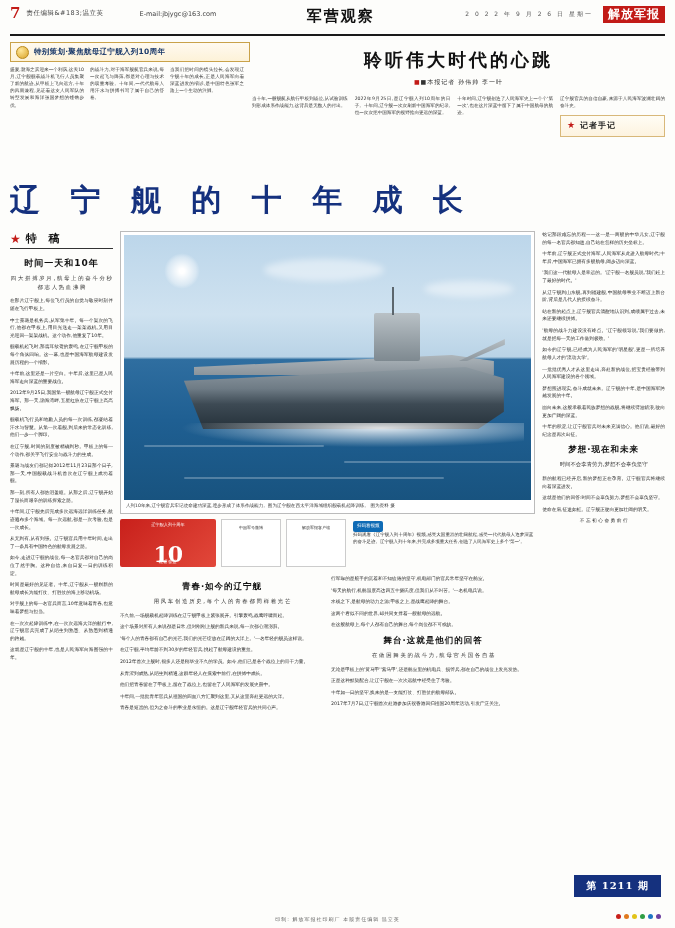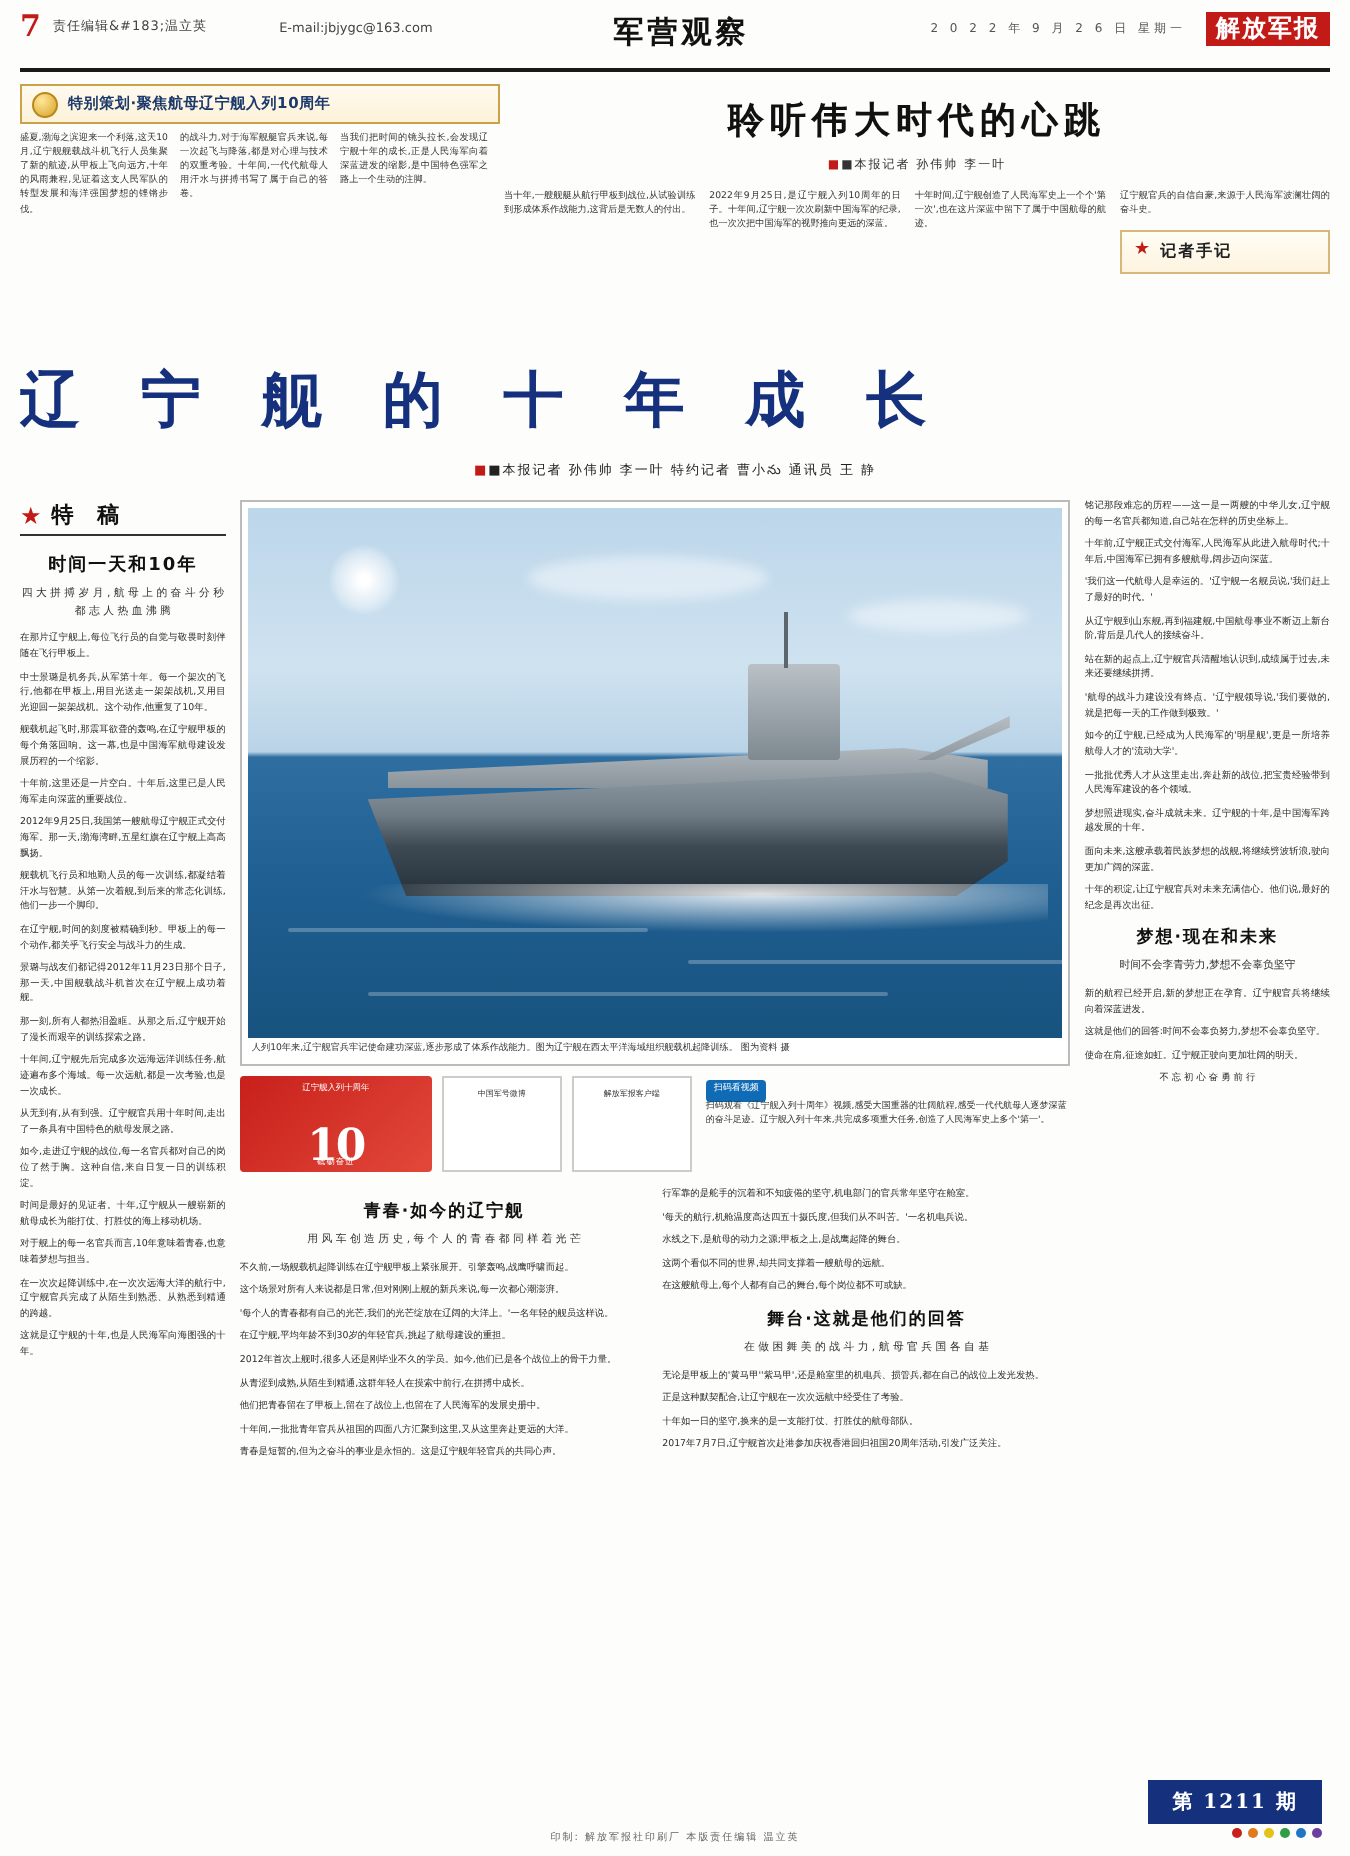--- a/index.html
+++ b/index.html
@@ -144,21 +144,21 @@
     background:#0f6bb5;color:#fff;font-size:4.5px;padding:2px 4px;border-radius:2px;display:inline-block;
   }
 
   .mid-cols { display:flex; gap:7px; margin-top:8px; }
   .mid-cols .c { flex:1; }
   .mid-h { text-align:center; font-size:8.5px; font-weight:bold; letter-spacing:1px; margin:6px 0 4px; }
 
   .rightbar .ptext { font-size:4.7px; }
 
   .issue {
-    position:absolute; right:14px; bottom:16px;
+    position:absolute; right:14px; bottom:31px;
     background:#15317e; color:#fff; font-size:10px; font-weight:bold;
     padding:4px 12px; letter-spacing:1px; font-family:"DejaVu Serif", serif;
   }
   .footline { position:absolute; left:0; right:0; bottom:6px; text-align:center; font-size:5px; color:#666; letter-spacing:1px;}
   .dots { position:absolute; right:14px; bottom:9px; display:flex; gap:3px; }
   .dots i { width:5px;height:5px;border-radius:50%; display:block; }
 </style>
 </head>
 <body>
 
@@ -203,23 +203,20 @@
           <div class="reporter-note">
             <span class="star">★</span>
             <span class="t">记者手记</span>
           </div>
         </div>
       </div>
     </div>
   </div>
 
   <div class="main-title">辽 宁 舰 的 十 年 成 长</div>
-  <div class="main-byline">
-    <span class="sq">■</span><span>■本报记者  孙伟帅  李一叶  特约记者  曹小ను  通讯员  王  静</span>
-  </div>
 
   <div class="body-grid">
 
     <div class="col-left">
       <div class="sec-head">
         <span class="star">★</span>
         <span class="t">特 稿</span>
       </div>
       <div class="sub-h">时间一天和10年</div>
       <div class="sub-h2">四 大 拼 搏 岁 月 , 航 母 上 的 奋 斗 分 秒 都 志 人 热 血 沸 腾</div>

